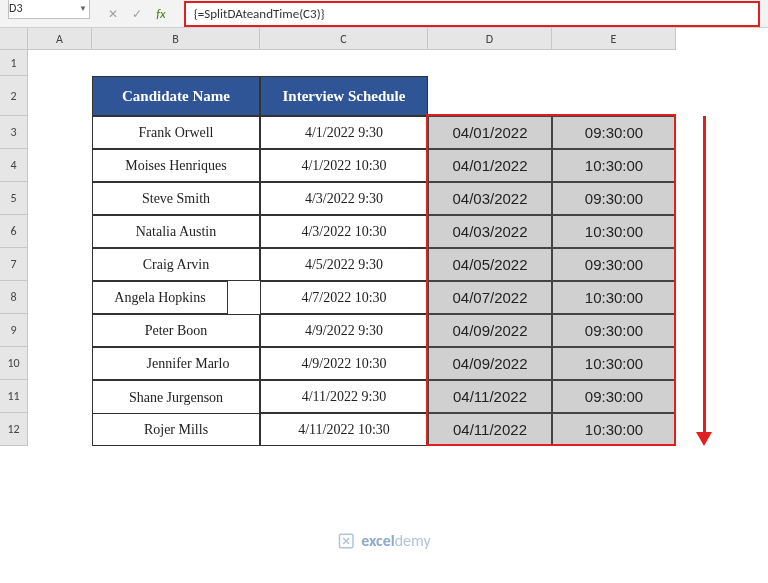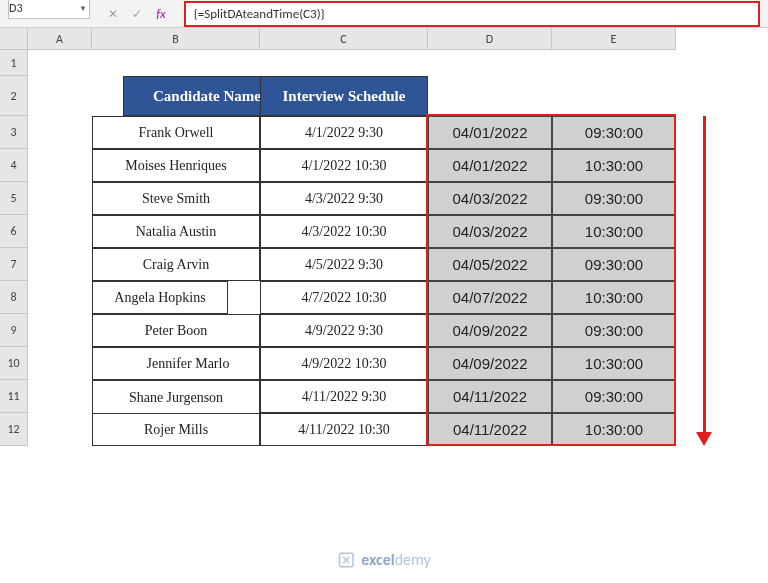--- a/index.html
+++ b/index.html
@@ -39,21 +39,21 @@
       color: #666;
     }
     .fb-mid {
       display: flex;
       align-items: center;
       gap: 14px;
       padding: 0 18px;
       color: #a0a0a0;
     }
     .fb-btn { font-size: 12px; cursor: default; }
-    .fx-label { font-style: italic; font-size: 13px; color: #a21caf; }
+    .fx-label { font-style: italic; font-size: 13px; color: #4d7c0f; }
     .formula-field {
       flex: 1;
       height: 26px;
       background: #fff;
       border: 2px solid #e02020;
       margin-right: 8px;
       display: flex;
       align-items: center;
       padding: 0 8px;
       font-size: 13px;
@@ -145,21 +145,21 @@
       flex: 1;
     }
     .arrow-head {
       width: 0; height: 0;
       border-left: 8px solid transparent;
       border-right: 8px solid transparent;
       border-top: 14px solid #e02020;
     }
     .watermark {
       position: absolute;
-      bottom: 14px;
+      bottom: 33px;
       left: 50%;
       transform: translateX(-50%);
       font-size: 16px;
       color: #b0c4de;
       font-weight: 500;
       display: flex;
       align-items: center;
       gap: 6px;
     }
     .wm-icon {
@@ -206,21 +206,21 @@
       <div class="rh" style="width: 28px; height: 33px;">6</div>
       <div class="rh" style="width: 28px; height: 33px;">7</div>
       <div class="rh" style="width: 28px; height: 33px;">8</div>
       <div class="rh" style="width: 28px; height: 33px;">9</div>
       <div class="rh" style="width: 28px; height: 33px;">10</div>
       <div class="rh" style="width: 28px; height: 33px;">11</div>
       <div class="rh" style="width: 28px; height: 33px;">12</div>
     </div>
 
   <div class="grid-cells" id="gridCells">
-      <div class="hdr-cell" style="position: absolute; left: 64px; top: 26px; width: 168px; height: 40px; margin-left: 31px;">Candidate Name</div>
+      <div class="hdr-cell" style="position: absolute; left: 64px; top: 26px; width: 168px; height: 40px;">Candidate Name</div>
       <div class="hdr-cell" style="position: absolute; left: 232px; top: 26px; width: 168px; height: 40px;">Interview Schedule</div>
       <div class="body-cell" style="position: absolute; left: 64px; top: 66px; width: 168px; height: 33px;">Frank Orwell</div>
       <div class="body-cell" style="position: absolute; left: 232px; top: 66px; width: 168px; height: 33px;">4/1/2022 9:30</div>
       <div class="split-cell" style="position: absolute; left: 400px; top: 66px; width: 124px; height: 33px;">04/01/2022</div>
       <div class="split-cell" style="position: absolute; left: 524px; top: 66px; width: 124px; height: 33px;">09:30:00</div>
       <div class="body-cell" style="position: absolute; left: 64px; top: 99px; width: 168px; height: 33px;">Moises Henriques</div>
       <div class="body-cell" style="position: absolute; left: 232px; top: 99px; width: 168px; height: 33px;">4/1/2022 10:30</div>
       <div class="split-cell" style="position: absolute; left: 400px; top: 99px; width: 124px; height: 33px;">04/01/2022</div>
       <div class="split-cell" style="position: absolute; left: 524px; top: 99px; width: 124px; height: 33px;">10:30:00</div>
       <div class="body-cell" style="position: absolute; left: 64px; top: 132px; width: 168px; height: 33px;">Steve Smith</div>

